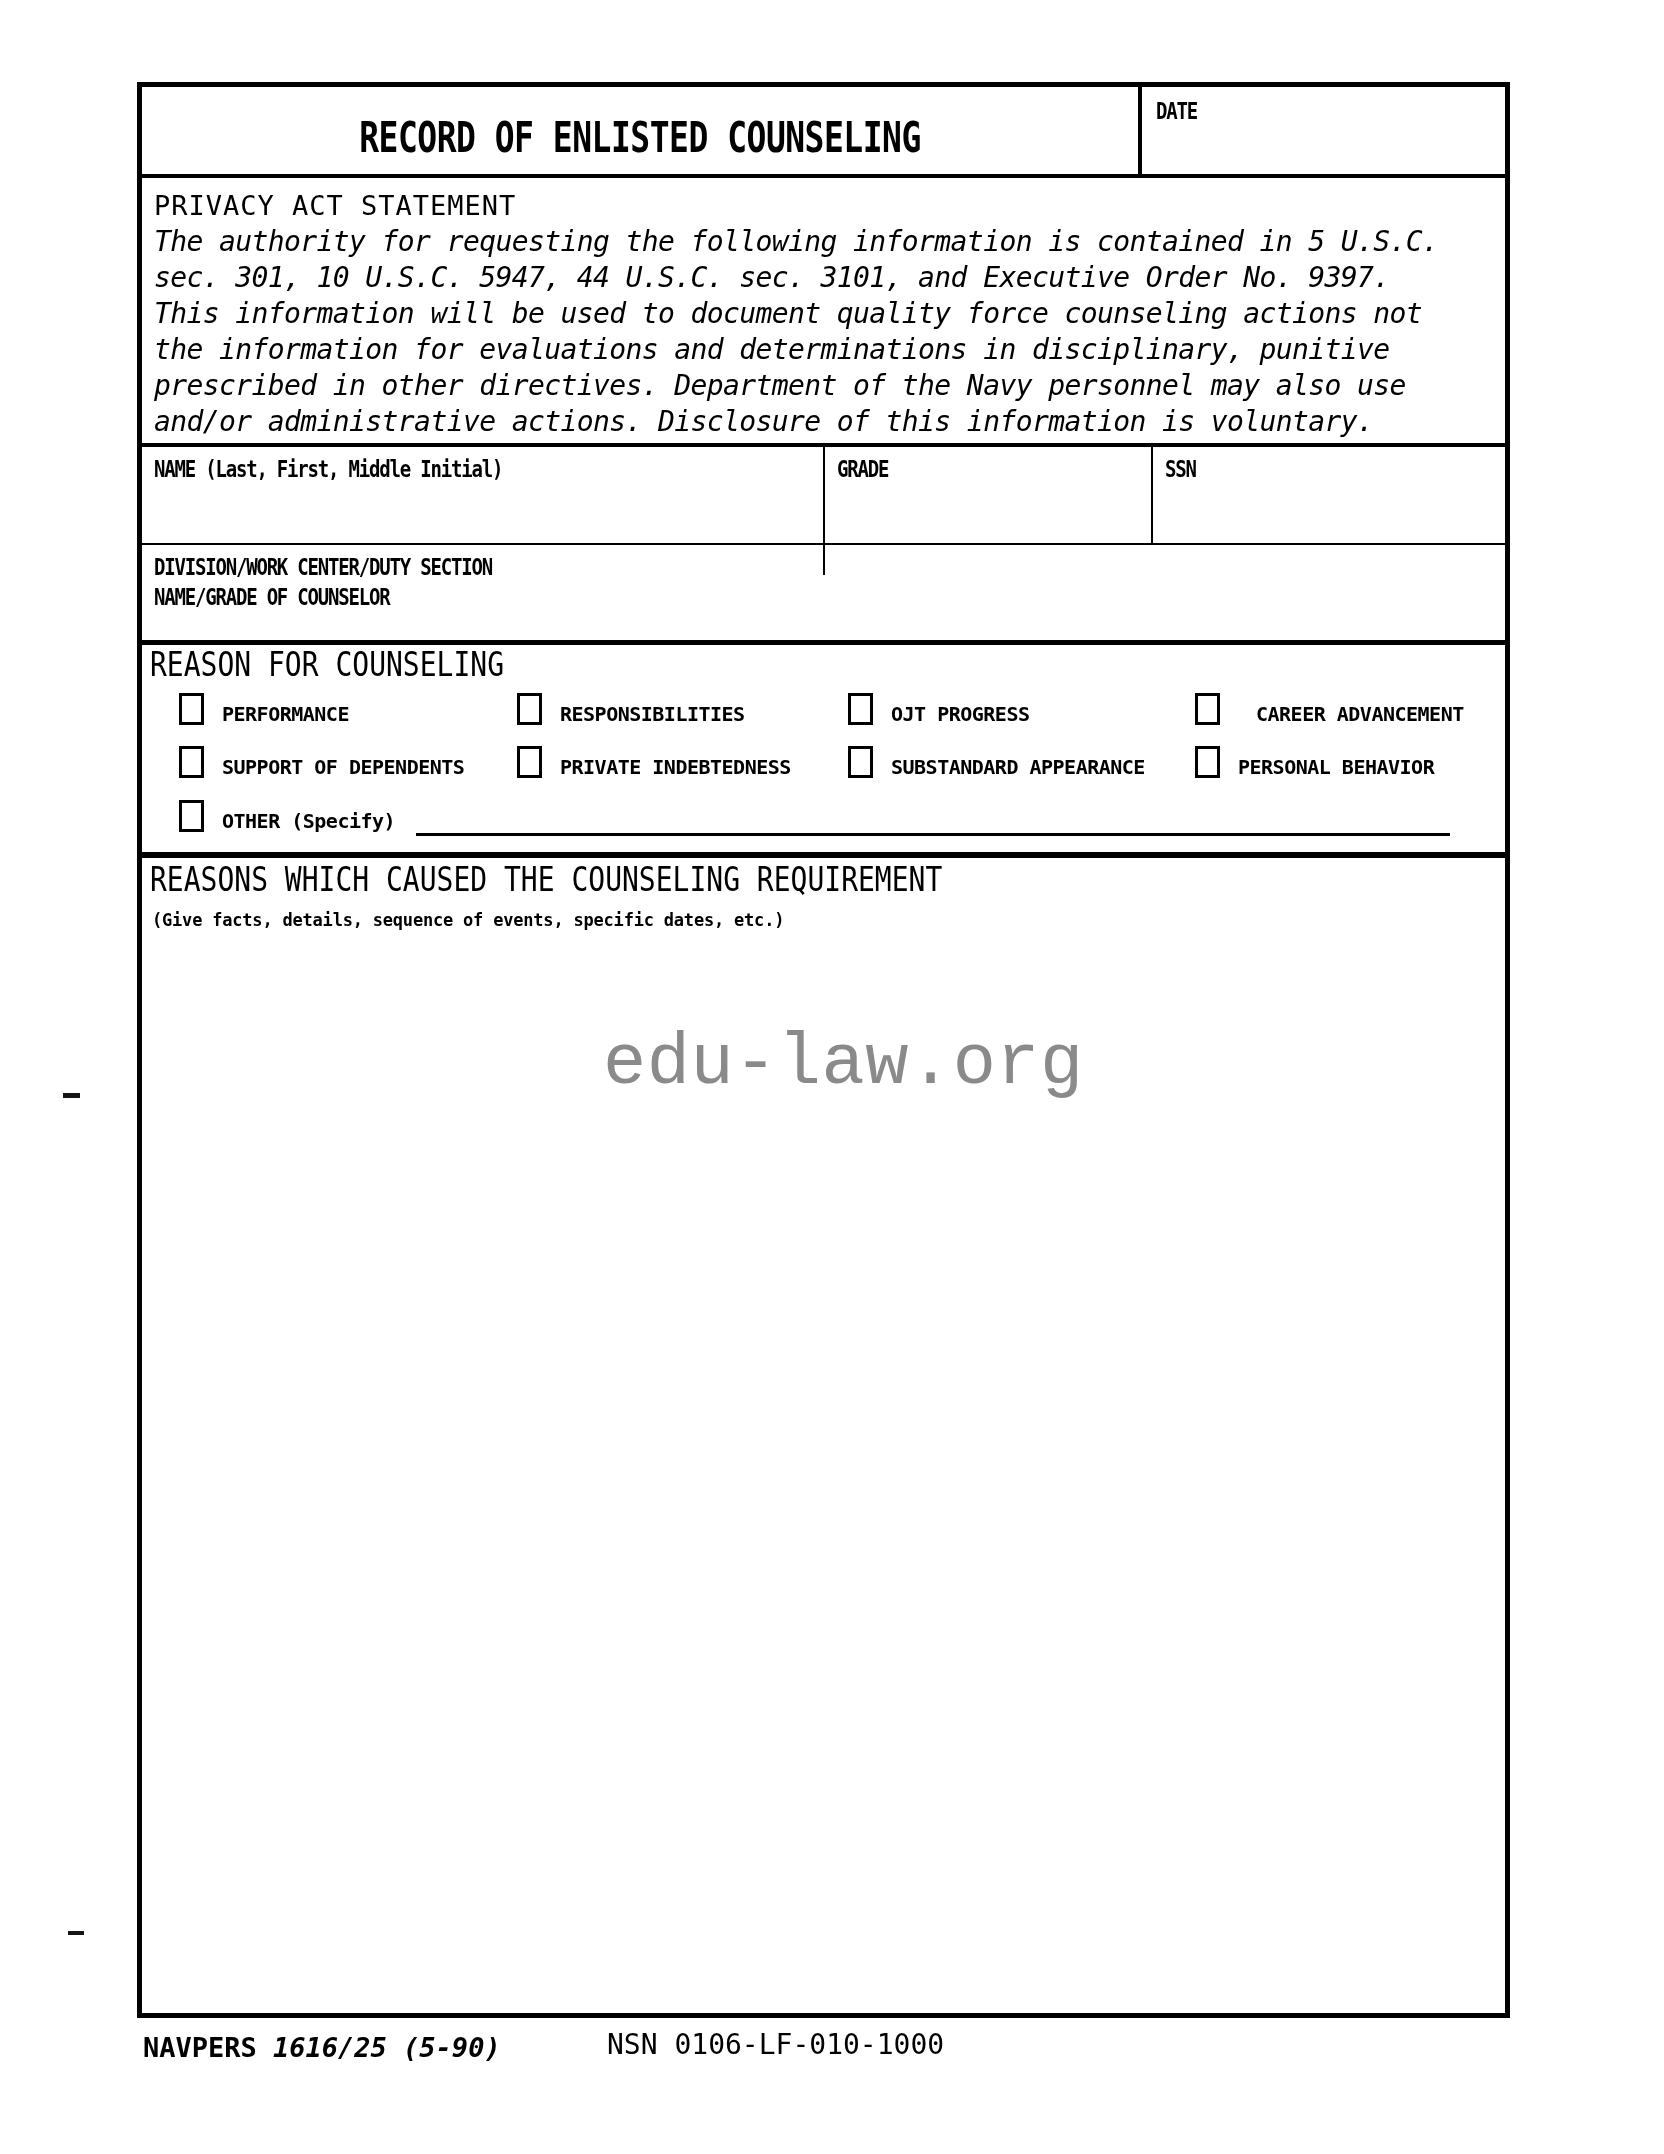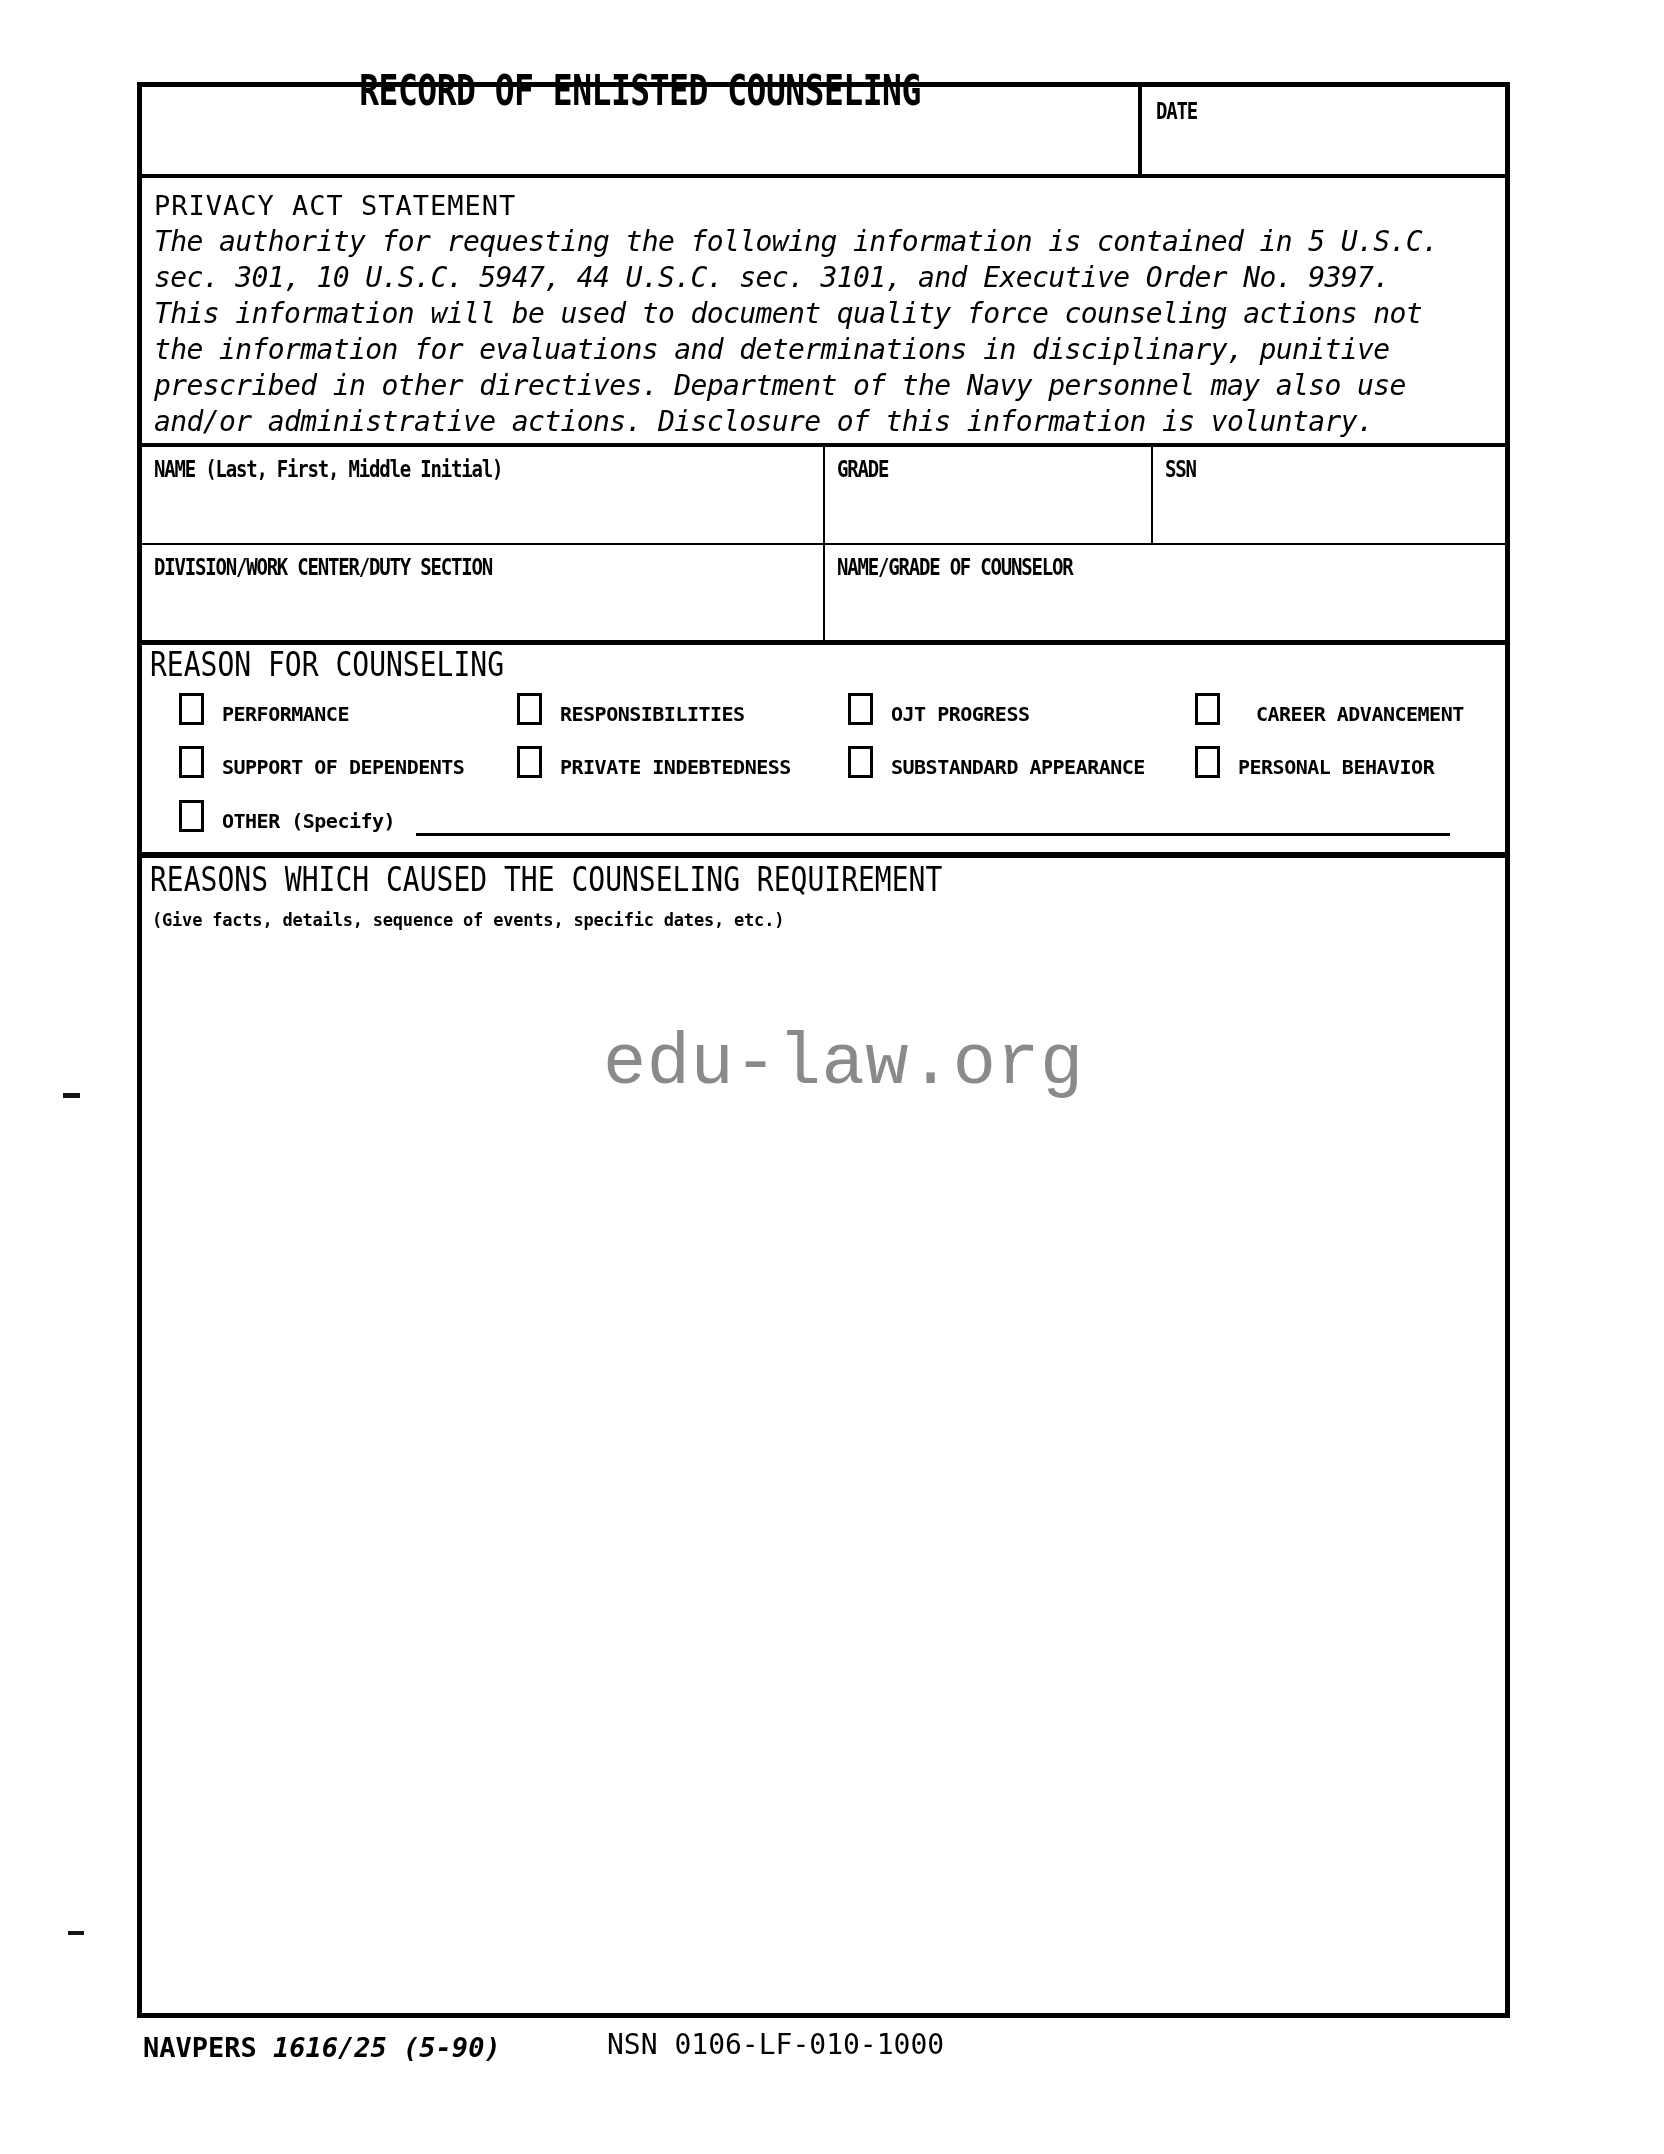--- a/index.html
+++ b/index.html
@@ -23,21 +23,21 @@
     width: 1373px; height: 1936px;
     border: 5px solid #000;
     background: #fff;
   }
 
   
   .header-row { display: flex; height: 91px; border-bottom: 4px solid #000; }
   .title-cell {
     width: 1000px;
     border-right: 4px solid #000;
-    display: flex; justify-content: center;
+    display: flex; align-items: flex-end; justify-content: center;
     padding-bottom: 12px;
   }
   .form-title {
     font-weight: bold; font-size: 33px; letter-spacing: -0.5px;
     white-space: nowrap;
     display: inline-block;
     transform: scaleY(1.3); transform-origin: center bottom;
   }
   .date-cell { flex: 1; padding: 10px 0 0 14px; }
 
@@ -48,21 +48,21 @@
     transform: scaleY(1.2); transform-origin: left top;
   }
 
   
   .privacy { height: 269px; border-bottom: 4px solid #000; padding: 10px 0 0 12px; overflow: hidden; }
   .privacy-heading { font-size: 27px; line-height: 36px; letter-spacing: 1px; white-space: nowrap; }
   .privacy-line { font-style: italic; font-size: 28px; letter-spacing: -0.6px; line-height: 36px; white-space: nowrap; }
 
   
   .id-row1 { display: flex; height: 98px;  border-bottom: 2px solid #000; }
-  .id-row2 { display: flex; height: 100px; border-bottom: 5px solid #000; }
+  .id-row2 { display: flex; height: 100px; border-bottom: 5px solid #000; flex-direction: column; }
   .cell { padding: 8px 0 0 12px; }
   .c-name     { width: 683px; border-right: 2px solid #000; }
   .c-grade    { width: 328px; border-right: 2px solid #000; }
   .c-ssn      { flex: 1; }
   .c-division { width: 683px; border-right: 2px solid #000; }
   .c-counselor{ flex: 1; }
 
   
   .reason-section { position: relative; height: 213px; border-bottom: 6px solid #000; }
   .section-heading {

